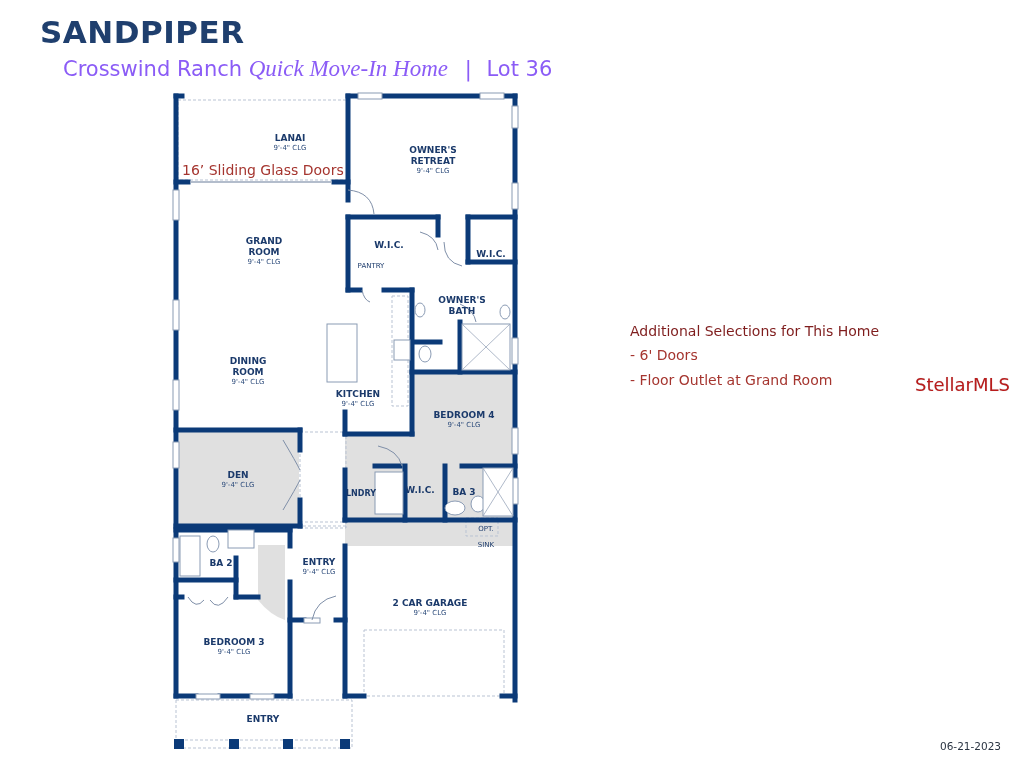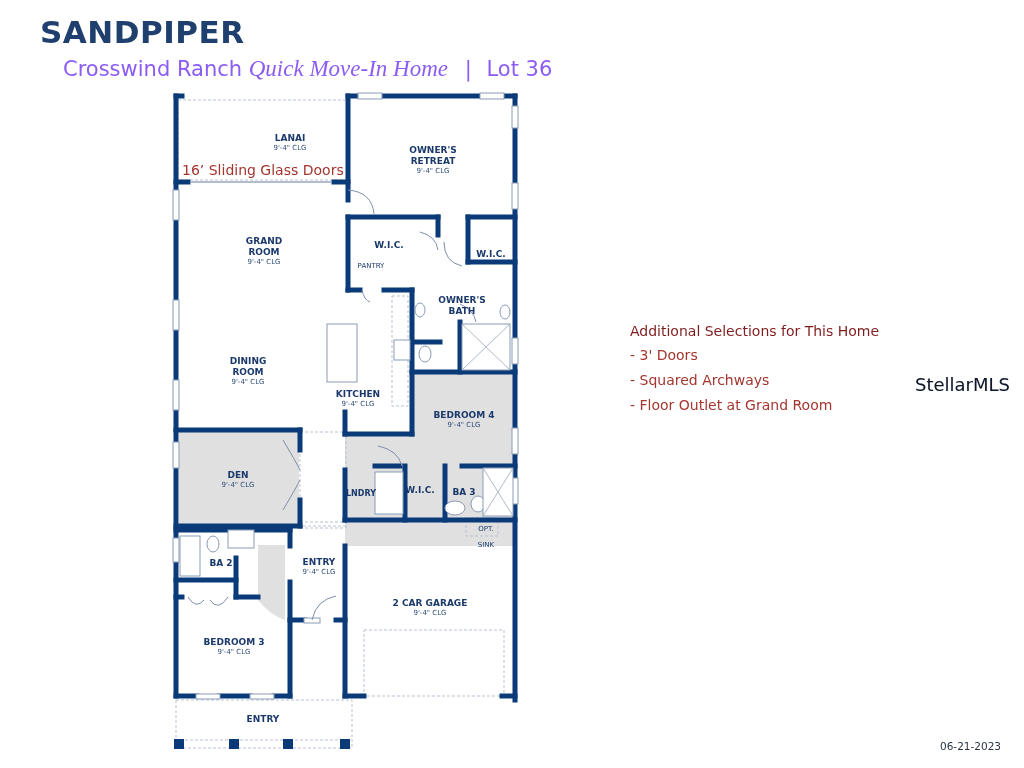--- a/index.html
+++ b/index.html
@@ -8,21 +8,21 @@
   .subtitle { position:absolute; left:40px; top:56px; font-size:21px; color:#8b5cf6; white-space:nowrap; font-family:"DejaVu Sans", sans-serif;margin-left:23px; }
   .subtitle .italic { font-family:"Liberation Serif", serif; font-style:italic; font-size:23px; }
   .subtitle .sep { margin:0 8px 0 10px; }
   .plan { position:absolute; left:0; top:0; width:1024px; height:768px; }
   .room-label { position:absolute; text-align:center; color:#1b3a6b; font-weight:bold; font-size:9px; line-height:11px; font-family:"DejaVu Sans", sans-serif; transform:translateX(-50%); white-space:nowrap; }
   .room-label .clg { display:block; font-weight:normal; font-size:7px; line-height:9px; color:#2b4a7a; }
   .sliding { position:absolute; left:182px; top:162px; color:#a5352f; font-size:14px; font-family:"DejaVu Sans", sans-serif; white-space:nowrap; }
   .sel { position:absolute; left:630px; top:323px; font-family:"DejaVu Sans", sans-serif; }
   .sel .heading { color:#7f1d1d; font-size:14px; margin-bottom:8px; }
   .sel .item { color:#a5352f; font-size:14px; height:25px; line-height:17px; }
-  .watermark { position:absolute; left:915px; top:374px; color:#0f172a; font-size:18px; font-family:"DejaVu Sans", sans-serif; text-shadow:0 0 1px #cfcfcf; }
+  .watermark { position:absolute; left:915px; top:374px; color:#b91c1c; font-size:18px; font-family:"DejaVu Sans", sans-serif; text-shadow:0 0 1px #cfcfcf; }
   .note { position:absolute; left:566px; top:712px; color:#2a3442; font-size:10.5px; line-height:11px; font-family:"DejaVu Sans", sans-serif; letter-spacing:0.1px; }
   .date { position:absolute; left:940px; top:740px; color:#2a3442; font-size:10.5px; font-family:"DejaVu Sans", sans-serif; }
 </style>
 </head>
 <body>
 
 <div class="title">SANDPIPER</div>
 <div class="subtitle">
   <span>Crosswind Ranch</span>
   <span class="italic">Quick Move-In Home</span>
@@ -244,22 +244,21 @@
 <div class="room-label" style="left:234px;top:637px;">
   <span>BEDROOM 3</span>
   <span class="clg">9'-4" CLG</span>
 </div>
 <div class="room-label" style="left:263px;top:714px;">
   <span>ENTRY</span>
 </div>
 
 <div class="sel">
   <div class="heading">Additional Selections for This Home</div>
-  <div class="item">- 3' Doors</div>
-  <div class="item">- Squared Archways</div>
+  <div class="item">- 6' Doors</div>
   <div class="item">- Floor Outlet at Grand Room</div>
 </div>
 
 <div class="watermark">StellarMLS</div>
 
 <div class="note">
 </div>
 <div class="date">06-21-2023</div>
 
 </body></html>

